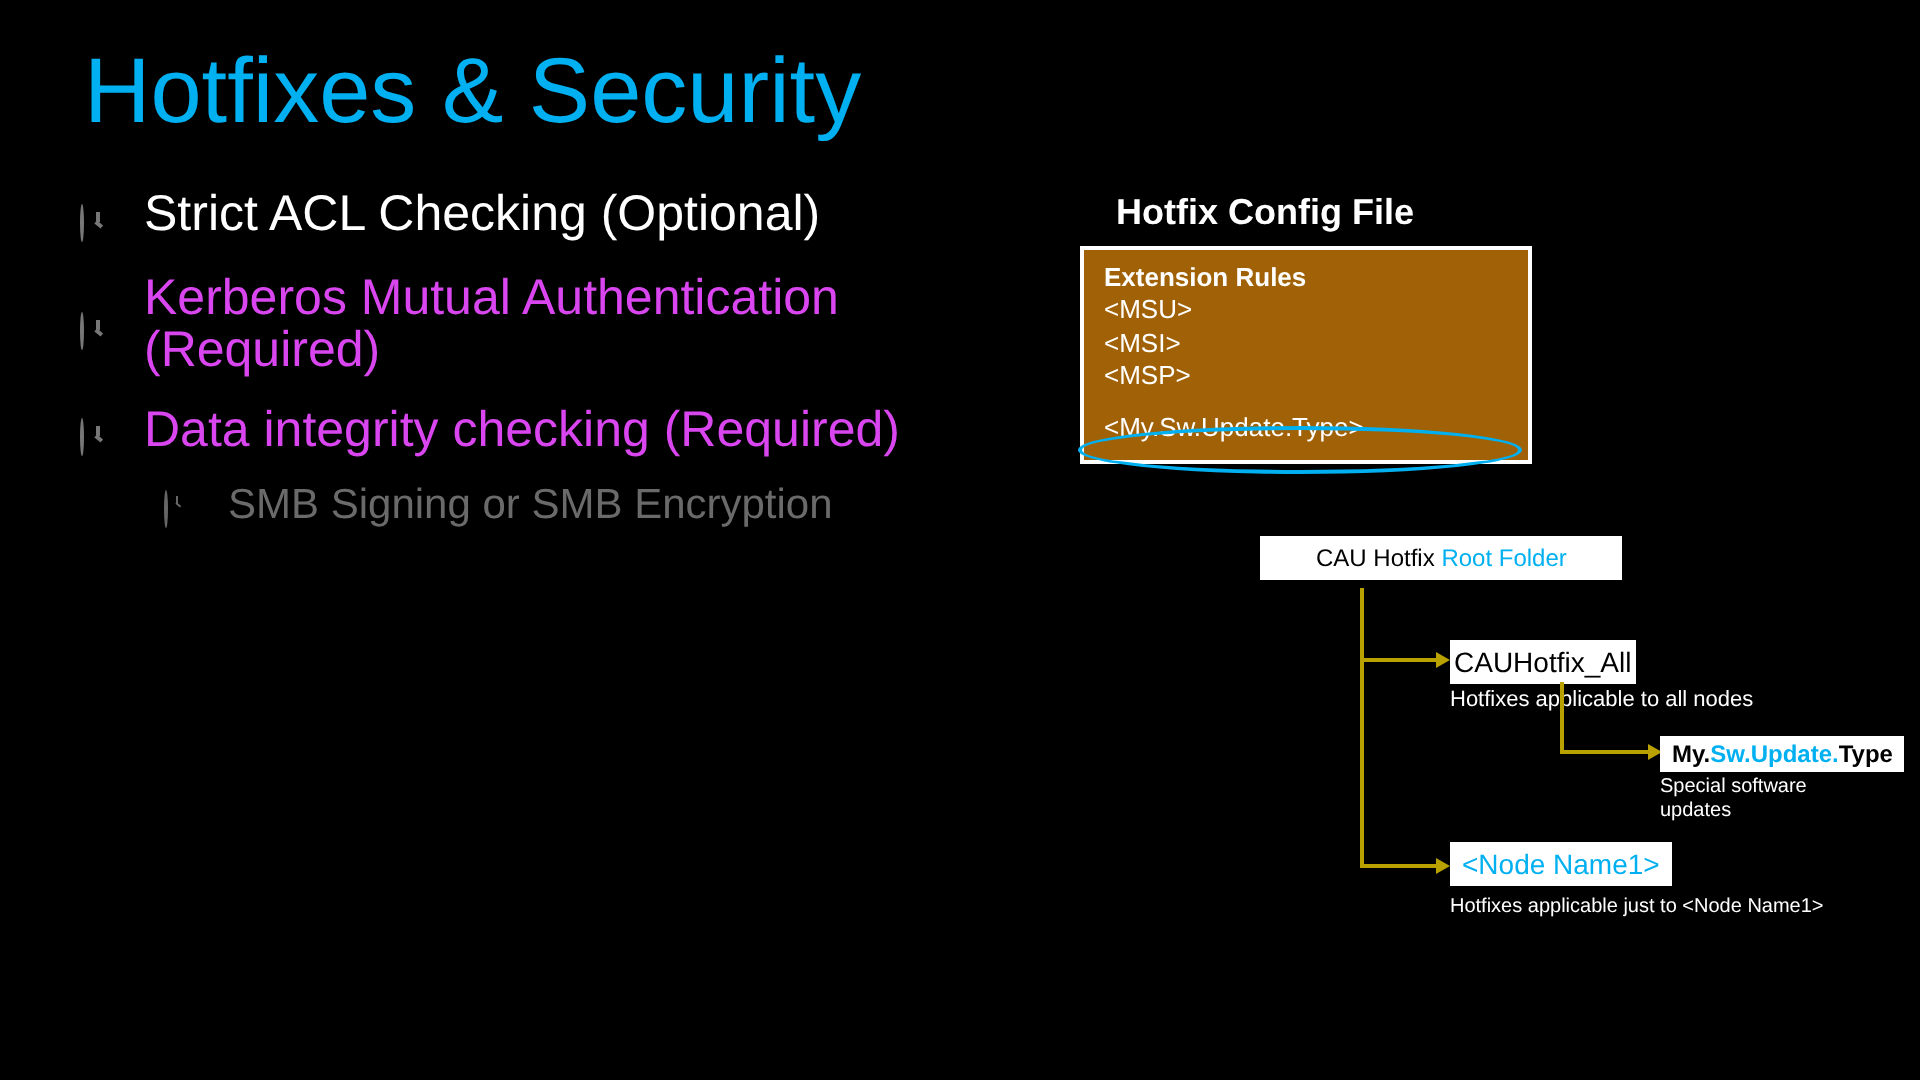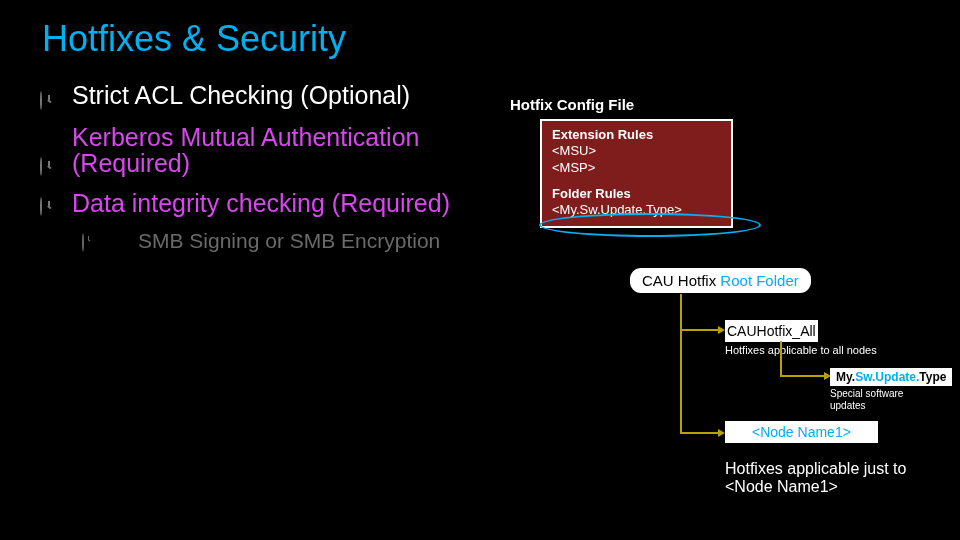--- a/index.html
+++ b/index.html
@@ -6,35 +6,35 @@
   body {
     width: 960px;
     height: 540px;
     background: #000;
     font-family: "Segoe UI", "Segoe UI Light", Arial, sans-serif;
     overflow: hidden;
     position: relative;
   }
   .title {
     color: #00b0f0;
-    font-size: 36px;
+    font-size: 46px;
     font-weight: 300;
     padding: 18px 0 0 42px;
   }
   .content {
     display: flex;
     flex-direction: row;
     padding: 22px 0 0 40px;
   }
   .left {
     width: 470px;
   }
   .bullet-row {
     display: flex;
-    align-items: flex-end;
+    align-items: center;
     margin-bottom: 14px;
   }
   .clock {
     width: 18px;
     height: 18px;
     flex: 0 0 18px;
     margin-top: 8px;
     margin-right: 14px;
   }
   .clock-inner {
@@ -68,21 +68,20 @@
   .b-gray {
     color: #d946ef;
     font-size: 25px;
     font-weight: 300;
     line-height: 1.05;
   }
   .sub-row {
     display: flex;
     align-items: flex-start;
     margin: 4px 0 16px 42px;
-    gap: 24px;
   }
   .sub-row .clock { margin-top: 4px; width: 14px; height: 14px; }
   .sub-row .clock-inner { width: 12px; height: 12px; border-color:#666; }
   .sub-row .clock-inner::before { left:5px; top:2px; width:1px; height:4px; background:#666; }
   .sub-row .clock-inner::after { left:5px; top:5px; width:3px; height:1px; background:#666; }
   .sub-text {
     color: #6a6a6a;
     font-size: 21px;
     font-weight: 300;
     line-height: 1.05;
@@ -90,27 +89,28 @@
 
   
   .right {
     position: absolute;
     left: 510px;
     top: 96px;
     width: 440px;
   }
   .cfg-title {
     color: #fff;
-    font-size: 15px;
+    font-size: 18px;
     font-weight: 700;
+    margin-left: 48px;
   }
   .cfg-box {
     border: 2px solid #fff;
-    background: #7f1d1d;
-    width: 193px;
+    background: #a16207;
+    width: 226px;
     margin: 6px 0 0 30px;
     padding: 6px 10px 8px 10px;
     font-size: 13px;
     line-height: 1.25;
   }
   .cfg-box .label {
     color: #fff;
     font-weight: 700;
   }
   .cfg-box .val {
@@ -122,25 +122,24 @@
     left: 29px; top: 117px;
     width: 222px; height: 24px;
     border: 2px solid #00b0f0;
     border-radius: 50%;
   }
   .root-box {
     position: absolute;
     left: 120px; top: 172px;
     background: #fff;
     color: #000;
-    font-size: 15px;
+    font-size: 12px;
     font-weight: 400;
-    padding: 4px 12px;
+    padding: 4px 28px;
     white-space: nowrap;
-    border-radius: 11px;
   }
   .root-box .accent { color: #00b0f0; }
   .all-box {
     position: absolute;
     left: 215px; top: 224px;
     background: #fff;
     color: #000;
     font-size: 14px;
     padding: 3px 2px;
   }
@@ -169,27 +168,27 @@
     font-size: 10px;
     line-height: 1.15;
     width: 110px;
   }
   .node-box {
     position: absolute;
     left: 215px; top: 325px;
     background: #fff;
     color: #00b0f0;
     font-size: 14px;
-    padding: 3px 27px;
+    padding: 3px 6px;
   }
   .node-desc {
     position: absolute;
-    left: 215px; top: 364px;
-    color: #fff;
-    font-size: 16px;
+    left: 215px; top: 352px;
+    color: #fff;
+    font-size: 10px;
     line-height: 1.15;
     width: 200px;
   }
   
   .line {
     position: absolute;
     background: #b9a100;
   }
   .v1 { left: 170px; top: 198px; width: 2px; height: 140px; }
   .h1 { left: 170px; top: 233px; width: 40px; height: 2px; }
@@ -236,23 +235,23 @@
 
 
   </div>
 </div>
 
 <div class="right">
   <div class="cfg-title">Hotfix Config File</div>
   <div class="cfg-box">
     <div class="label">Extension Rules</div>
     <div class="val">&lt;MSU&gt;</div>
+    <div class="val">&lt;MSI&gt;</div>
     <div class="val">&lt;MSP&gt;</div>
     <div class="folder-rules">
-      <div class="label">Folder Rules</div>
       <div class="val">&lt;My.Sw.Update.Type&gt;</div>
     </div>
   </div>
   <div class="ellipse"></div>
 
   <div class="root-box">
     <span>CAU Hotfix </span><span class="accent">Root Folder</span>
   </div>
 
   <div class="line v1"></div>

